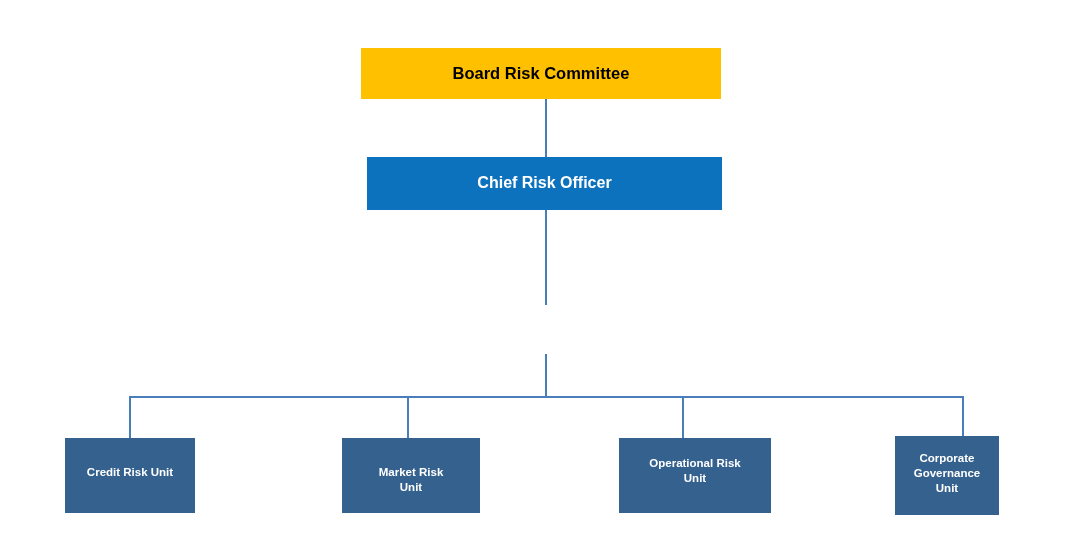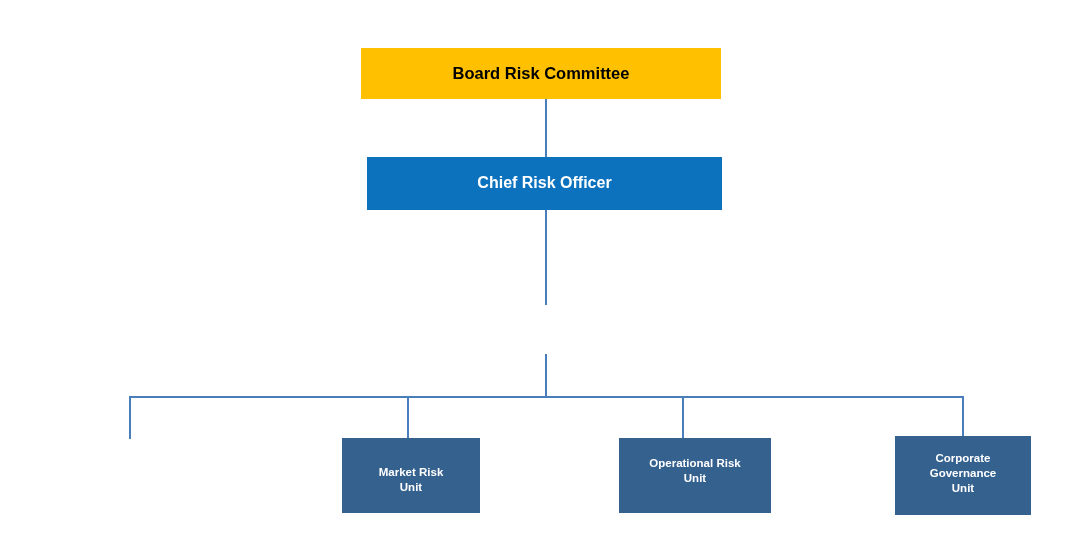--- a/index.html
+++ b/index.html
@@ -59,21 +59,21 @@
     top: 438px;
     height: 75px;
     background: #35618F;
     color: #ffffff;
     font-size: 11.5px;
     padding: 0 8px;
   }
   .unit-1 { left: 65px;  width: 130px; }
   .unit-2 { left: 342px; width: 138px; }
   .unit-3 { left: 619px; width: 152px; }
-  .unit-4 { left: 895px; width: 136px; top: 436px; height: 79px; }
+  .unit-4 { left: 895px; width: 104px; top: 436px; height: 79px; }
 
   .unit-1 .node-label { transform: translateY(-3px); }
   .unit-2 .node-label { transform: translateY(-5px); margin-top: 18px; }
   .unit-3 .node-label { transform: translateY(-5px); }
   .unit-4 .node-label { transform: translateY(-2px); }
 
   .node-label { white-space: pre-line; }
 
   .connector {
     position: absolute;
@@ -110,20 +110,23 @@
 
   <div class="node node-top">
     <span class="node-label">Board Risk Committee</span>
   </div>
 
   <div class="node node-second">
     <span class="node-label">Chief Risk Officer</span>
   </div>
 
 
+  <div class="node node-unit unit-1">
+    <span class="node-label">Credit Risk Unit</span>
+  </div>
 
   <div class="node node-unit unit-2">
     <span class="node-label">Market Risk
 Unit</span>
   </div>
 
   <div class="node node-unit unit-3">
     <span class="node-label">Operational Risk
 Unit</span>
   </div>

